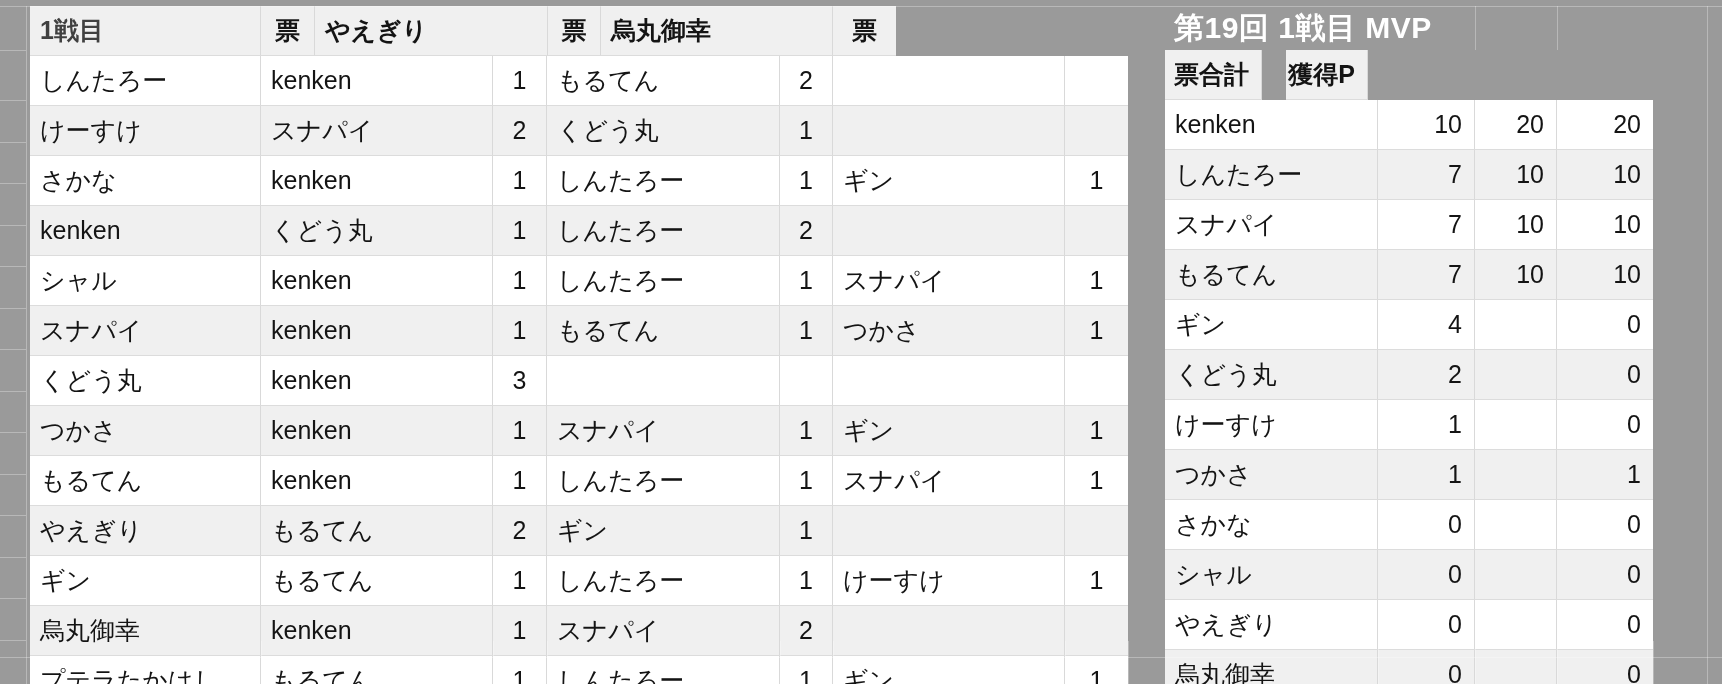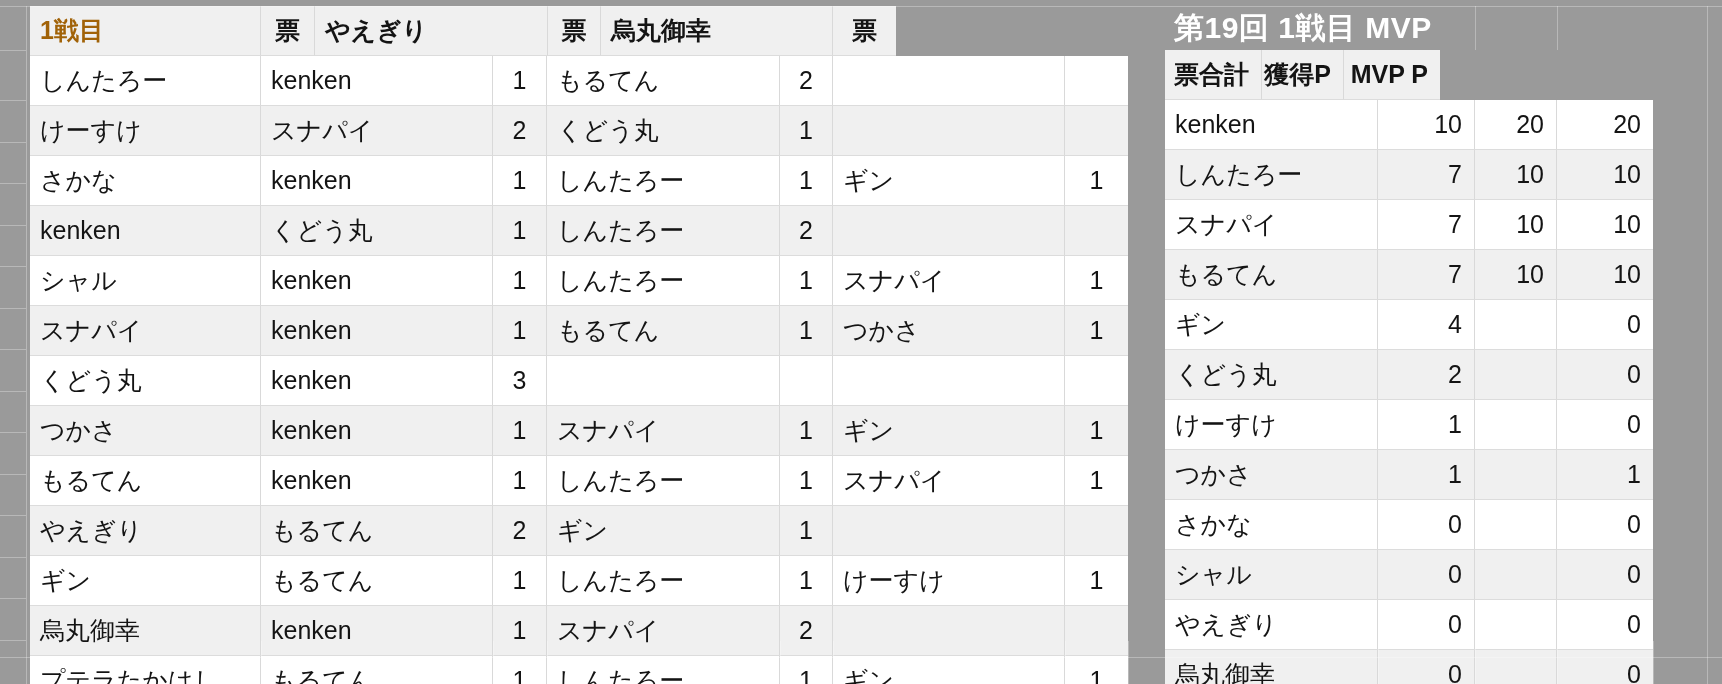--- a/index.html
+++ b/index.html
@@ -22,21 +22,21 @@
     border-right:1px solid #d9d9d9;border-bottom:1px solid #dcdcdc;
     font-size:25px;white-space:nowrap;overflow:hidden;
   }
   .cell.last{border-right:none;}
   .cell.a-left{justify-content:flex-start;padding-left:10px;}
   .cell.a-center{justify-content:center;}
   .cell.a-right{justify-content:flex-end;padding-right:12px;}
   .row.header .cell{background:#f0f0f0;}
   .row.odd  .cell{background:#ffffff;}
   .row.even .cell{background:#f0f0f0;}
-  #left-table .row.header .c0{color:#a16207;}
+  #left-table .row.header .c0{color:#404040;}
   .hline,.vline{position:absolute;background:rgba(255,255,255,.30);}
   .hline{height:1px;}
   .vline{width:1px;}
 </style>
 </head>
 <body>
 
 <div class="screen">
 
   <div id="left-table" class="tbl" style="left:30px;width:1098px;">
@@ -171,22 +171,21 @@
 
   <div id="right-table" class="tbl" style="left:1165px;width:488px;">
     <div class="title-band">
       <span>第19回 1戦目 MVP</span>
     <div class="band-line" style="left: 310px;"></div>
         <div class="band-line" style="left: 392px;"></div>
       </div>
     <div class="rows">
         <div class="row header">
           <div class="cell c1 a-right" style="width: 97px;">票合計</div>
-          <div class="cell c2 a-right" style="width: 82px;">獲得P</div>
-          <div class="cell c3 a-right last" style="width: 96px;">MVP P</div>
+          <div class="cell c2 a-right" style="width: 82px; margin-left: 24px;">獲得P</div>
         </div>
         <div class="row body odd">
           <div class="cell c0 a-left" style="width: 213px;">kenken</div>
           <div class="cell c1 a-right" style="width: 97px;">10</div>
           <div class="cell c2 a-right" style="width: 82px;">20</div>
           <div class="cell c3 a-right last" style="width: 96px;">20</div>
         </div>
         <div class="row body even">
           <div class="cell c0 a-left" style="width: 213px;">しんたろー</div>
           <div class="cell c1 a-right" style="width: 97px;">7</div>

